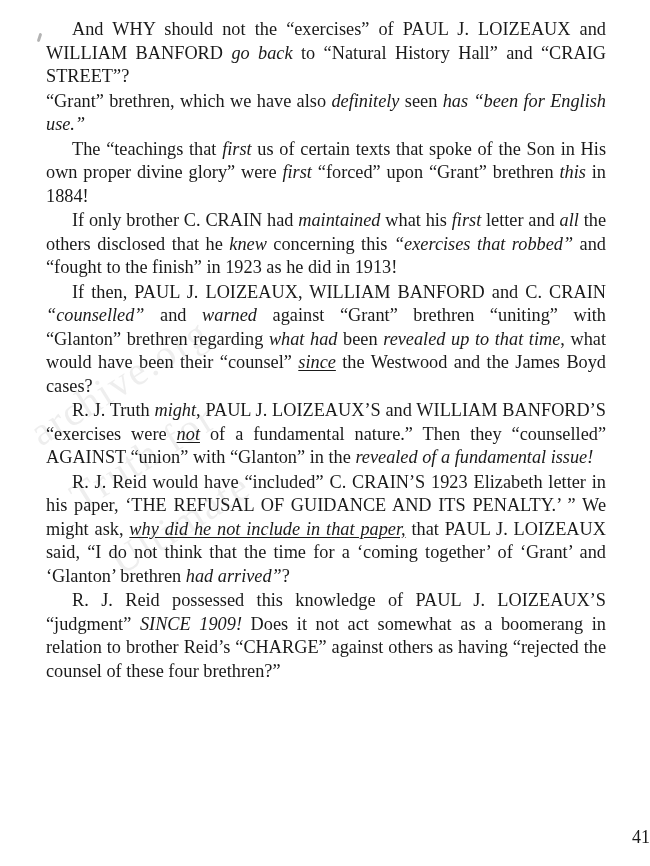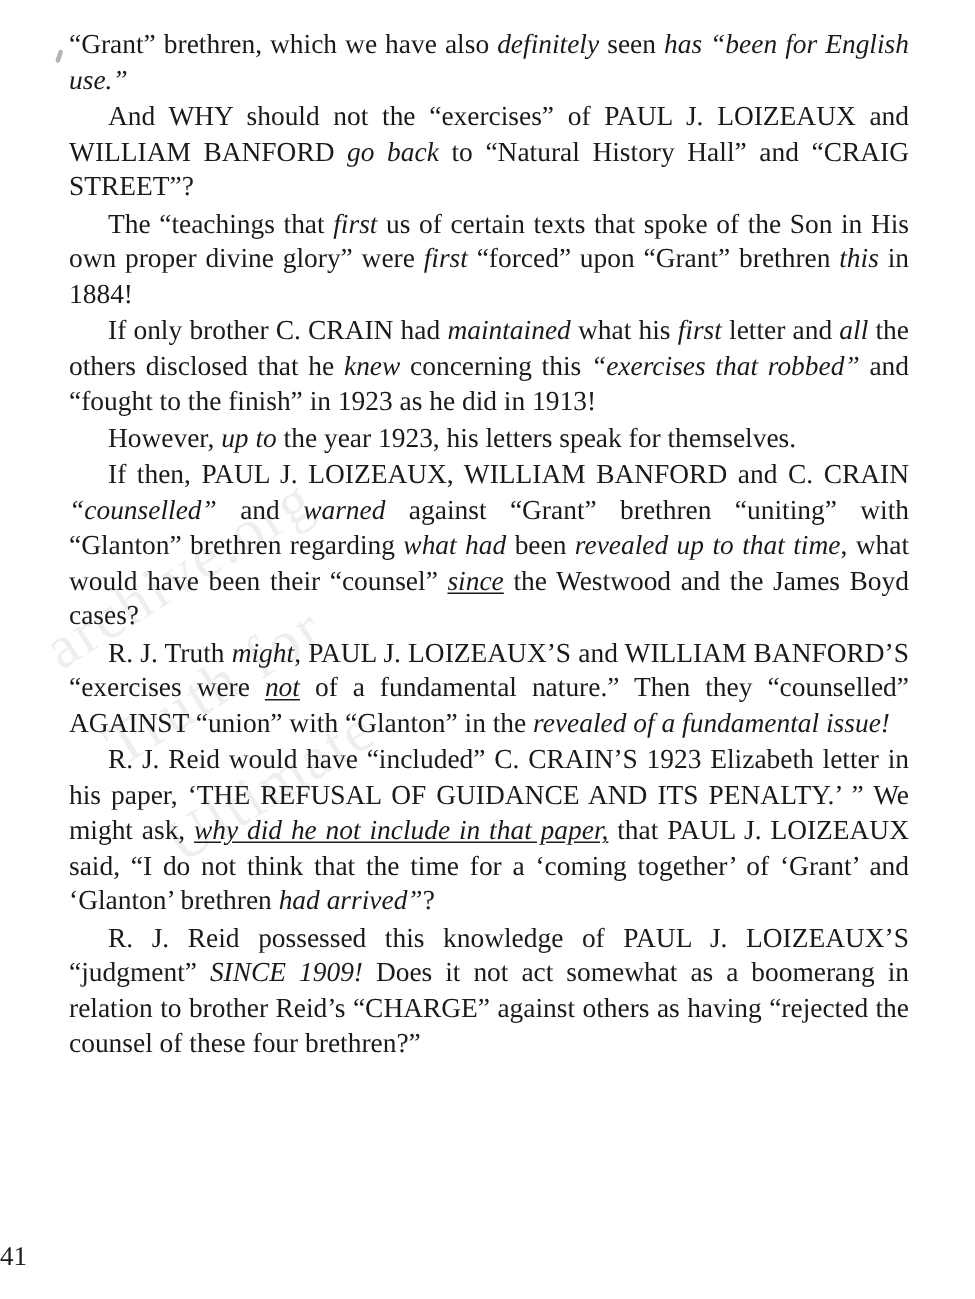--- a/index.html
+++ b/index.html
@@ -58,21 +58,21 @@
   p.indent {
     text-indent: 26px;
   }
   i, em { font-style: italic; }
   .u { text-decoration: underline; text-underline-offset: 1.5px; font-style: italic; }
   .pageno {
     position: absolute;
     left: 0;
     right: 0;
     bottom: 18px;
-    text-align: left;
+    text-align: right;
     font-size: 18px;
     font-family: "Liberation Serif", serif;
     z-index: 3;
   }
   .speck {
     position: absolute;
     width: 3px; height: 9px;
     background: #9a9a9a;
     left: 38px; top: 33px;
     transform: rotate(18deg);
@@ -87,25 +87,24 @@
 
   <div class="speck"></div>
 
   <div class="watermark">
     <div class="wline">archive.org</div>
     <div class="wline">Truth for</div>
     <div class="wline">Ultimate</div>
   </div>
 
   <div class="body-text" id="body-text">
+      <p class="para indent"><span>And WHY should not the “exercises” of PAUL J. LOIZEAUX and WILLIAM BANFORD </span><i>go back</i><span> to “Natural History Hall” and “CRAIG STREET”?</span></p>
       <p class="para"><span>“Grant” brethren, which we have also </span><i>definitely</i><span> seen </span><i>has “been for English use.”</i></p>
-      <p class="para indent"><span>And WHY should not the “exercises” of PAUL J. LOIZEAUX and WILLIAM BANFORD </span><i>go back</i><span> to “Natural History Hall” and “CRAIG STREET”?</span></p>
       <p class="para indent"><span>The “teachings that </span><i>first</i><span> us of certain texts that spoke of the Son in His own proper divine glory” were </span><i>first</i><span> “forced” upon “Grant” brethren </span><i>this</i><span> in 1884!</span></p>
       <p class="para indent"><span>If only brother C. CRAIN had </span><i>maintained</i><span> what his </span><i>first</i><span> letter and </span><i>all</i><span> the others disclosed that he </span><i>knew</i><span> concerning this </span><i>“exercises that robbed”</i><span> and “fought to the finish” in 1923 as he did in 1913!</span></p>
-      <p class="para indent"><span>However, </span><i>up to</i><span> the year 1923, his letters speak for themselves.</span></p>
       <p class="para indent"><span>If then, PAUL J. LOIZEAUX, WILLIAM BANFORD and C. CRAIN </span><i>“counselled”</i><span> and </span><i>warned</i><span> against “Grant” brethren “uniting” with “Glanton” brethren regarding </span><i>what had</i><span> been </span><i>revealed up to that time</i><span>, what would have been their “counsel” </span><i class="u">since</i><span> the Westwood and the James Boyd cases?</span></p>
       <p class="para indent"><span>R. J. Truth </span><i>might</i><span>, PAUL J. LOIZEAUX’S and WILLIAM BANFORD’S “exercises were </span><i class="u">not</i><span> of a fundamental nature.” Then they “counselled” AGAINST “union” with “Glanton” in the </span><i>revealed of a fundamental issue!</i></p>
       <p class="para indent"><span>R. J. Reid would have “included” C. CRAIN’S 1923 Elizabeth letter in his paper, ‘THE REFUSAL OF GUIDANCE AND ITS PENALTY.’ ”  We might ask, </span><i class="u">why did he not include in that paper,</i><span> that PAUL J. LOIZEAUX said, “I do not think that the time for a ‘coming together’ of ‘Grant’ and ‘Glanton’ brethren </span><i>had arrived”</i><span>?</span></p>
       <p class="para indent"><span>R. J. Reid possessed this knowledge of PAUL J. LOIZEAUX’S “judgment” </span><i>SINCE 1909!</i><span>  Does it not act somewhat as a boomerang in relation to brother Reid’s “CHARGE” against others as having “rejected the counsel of these four brethren?”</span></p>
     </div>
 
   <div class="pageno">41</div>
 </div>
 
 </body></html>

